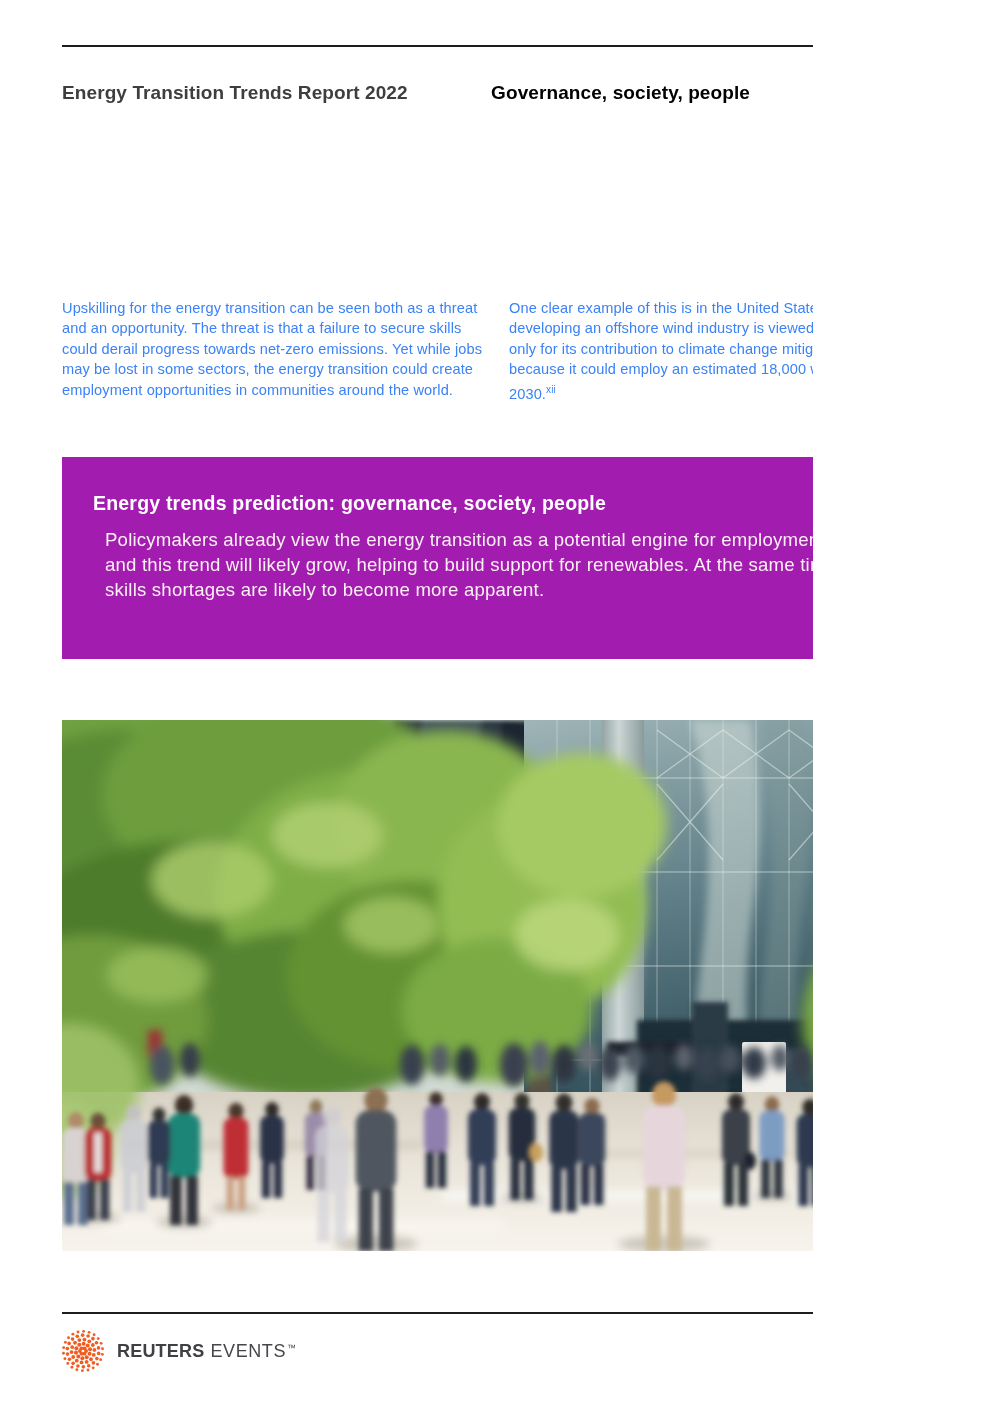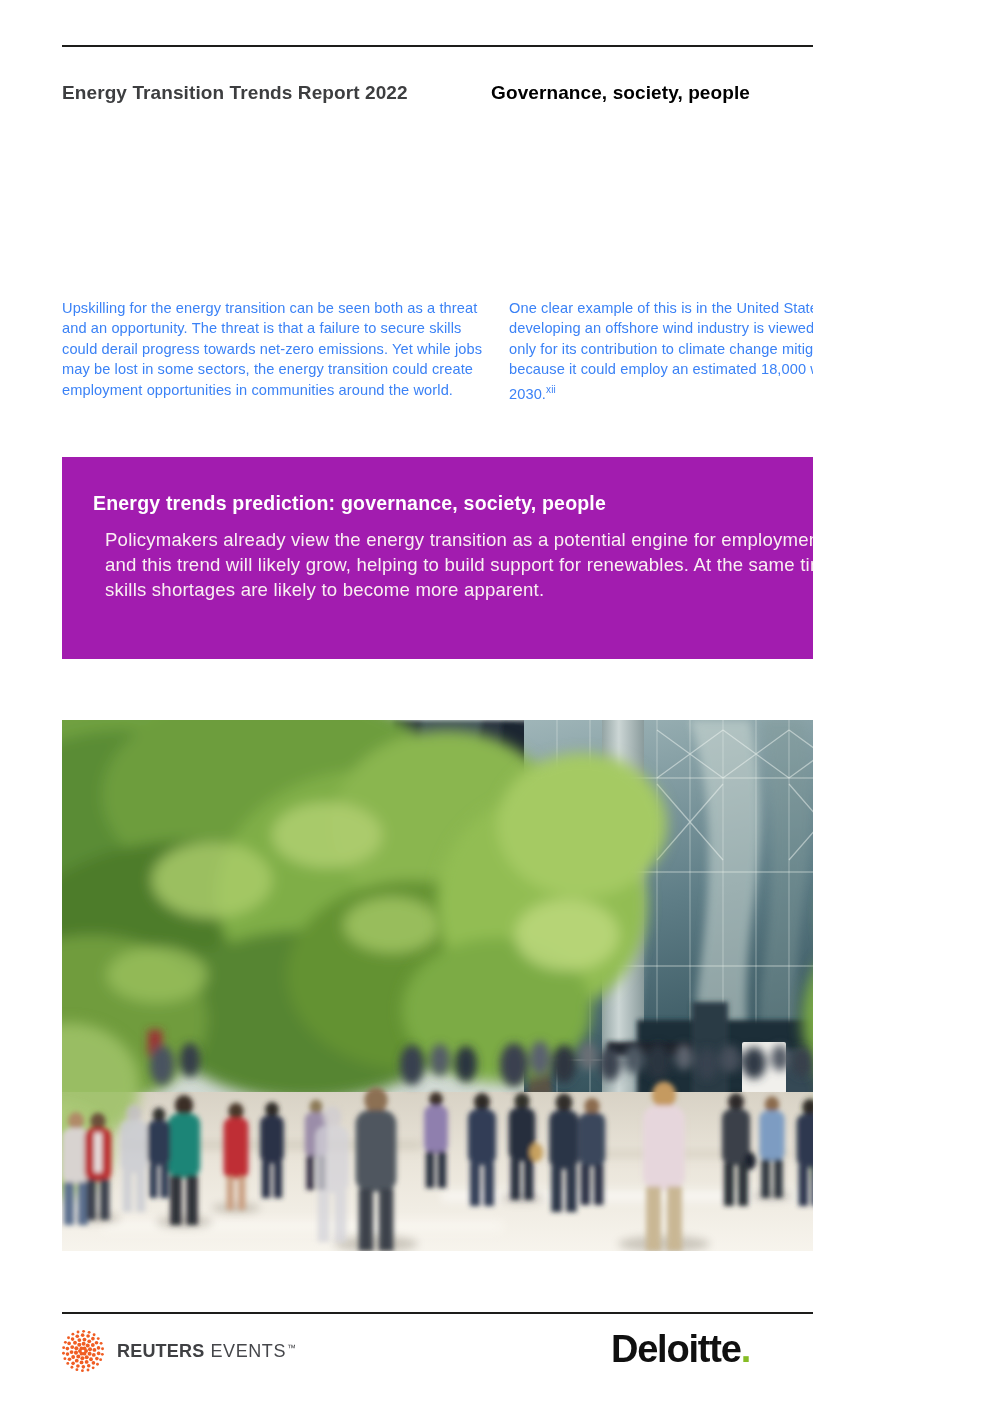--- a/index.html
+++ b/index.html
@@ -431,15 +431,14 @@
           <circle cx="20.20" cy="3.51" r="1.5" fill="#F05D23"></circle>
           <circle cx="18.39" cy="9.06" r="1.5" fill="#F05D23"></circle>
           <circle cx="15.09" cy="13.87" r="1.5" fill="#F05D23"></circle>
           <circle cx="10.57" cy="17.56" r="1.5" fill="#F05D23"></circle>
           <circle cx="5.20" cy="19.83" r="1.5" fill="#F05D23"></circle>
         </g>
       </svg>
     <span class="r-text"><span class="r-bold">REUTERS</span><span class="r-light">EVENTS</span><span class="tm">™</span></span>
   </div>
 
-  <div class="deloitte"><span>Deloitte</span><span class="dot">.</span></div>
 
 </div>
 
 </body></html>

